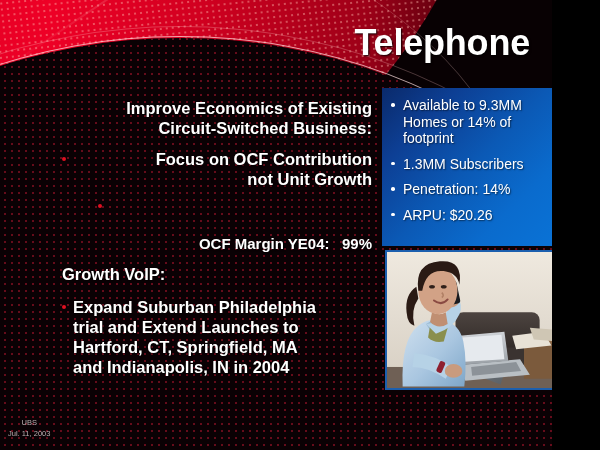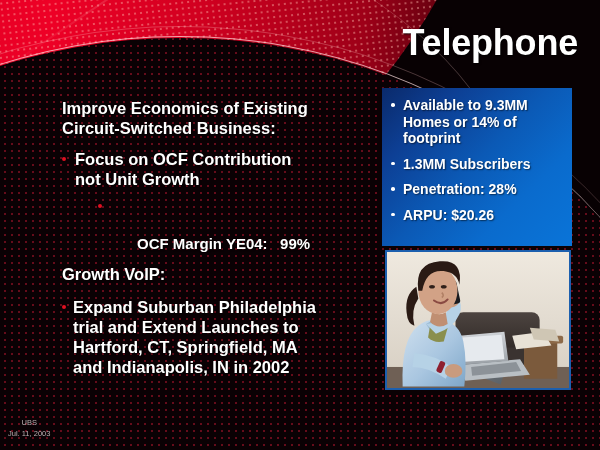--- a/index.html
+++ b/index.html
@@ -2,21 +2,21 @@
 <html><head>
 <meta charset="utf-8">
 <style>
   html, body {
     margin: 0;
     padding: 0;
     background: #000;
   }
   .slide {
     position: relative;
-    width: 600px;
+    width: 552px;
     height: 450px;
     overflow: hidden;
     background: #b91c1c;
     font-family: "Liberation Sans", sans-serif;
   }
 
   
   .bg-base {
     position: absolute;
     inset: 0;
@@ -134,20 +134,21 @@
     white-space: nowrap;
   }
 
   
   .body-col {
     position: absolute;
     left: 62px;
     top: 98px;
     width: 310px;
     color: #ffffff;
+    text-align: right;
   }
   .heading {
     font-size: 16.5px;
     font-weight: bold;
     line-height: 1.22;
     text-shadow: 1px 1px 2px rgba(0,0,0,0.85);
     margin: 0 0 12px 0;
   }
   .b1 {
     position: relative;
@@ -210,21 +211,21 @@
         #0b59b5 48%,
         #0a6bcd 72%,
         #0a74d8 100%);
     box-sizing: border-box;
     padding: 9px 8px 6px 8px;
   }
   .sb-item {
     position: relative;
     color: #ffffff;
     font-size: 14px;
-    font-weight: bold;
+    font-weight: normal;
     line-height: 1.18;
     padding-left: 13px;
     margin-bottom: 9px;
     text-shadow: 1px 1px 1.5px rgba(0,0,0,0.55);
   }
   .sb-item > .dot {
     position: absolute;
     left: 1px;
     top: 6px;
     width: 3.5px;
@@ -300,36 +301,36 @@
     </div>
   </div>
 
   <div class="section2">
     <div class="heading">Growth VoIP:</div>
     <div class="b1 wrap">
       <span class="dot"></span>
       <span style="white-space: pre-line;">Expand Suburban Philadelphia
  trial and Extend Launches to
 Hartford, CT, Springfield, MA
-and Indianapolis, IN in 2002</span>
+and Indianapolis, IN in 2004</span>
     </div>
   </div>
 
   <div class="stat-box">
     <div class="sb-item">
       <span class="dot"></span>
       <span>Available to 9.3MM Homes or 14% of footprint</span>
     </div>
     <div class="sb-item">
       <span class="dot"></span>
       <span>1.3MM Subscribers</span>
     </div>
     <div class="sb-item">
       <span class="dot"></span>
-      <span>Penetration: 28%</span>
+      <span>Penetration: 14%</span>
     </div>
     <div class="sb-item">
       <span class="dot"></span>
       <span>ARPU: $20.26</span>
     </div>
   </div>
 
   <div class="photo">
     <svg viewBox="0 0 186 140" preserveAspectRatio="xMidYMid slice">
       <defs>

